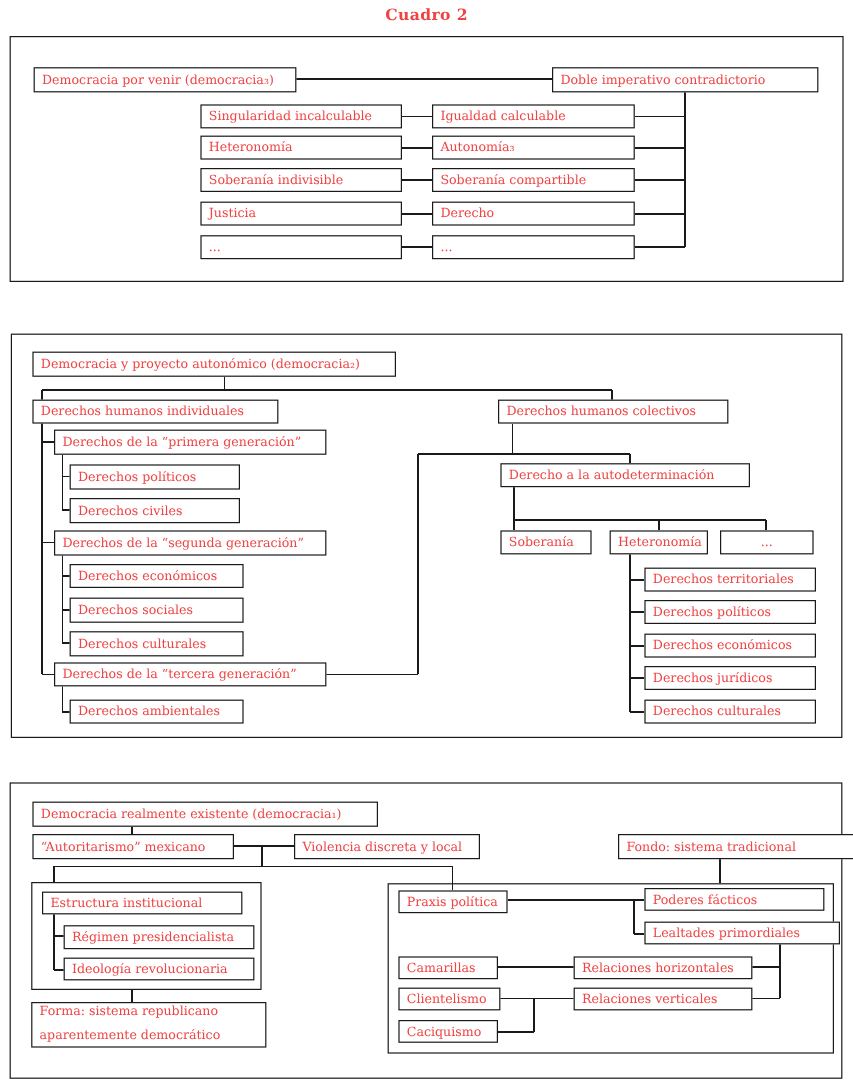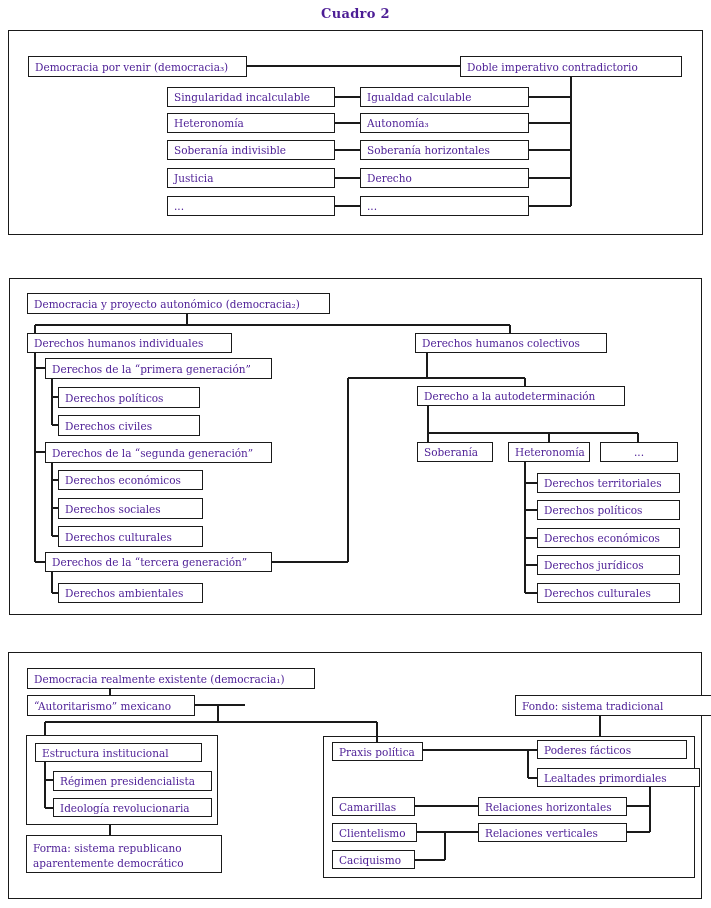--- a/index.html
+++ b/index.html
@@ -1,27 +1,27 @@
 <!DOCTYPE html>
 <html><head>
 <meta charset="utf-8">
 <style>
   html,body{margin:0;padding:0;background:#ffffff;}
   #page{position:relative;width:711px;height:908px;background:#ffffff;
-        font-family:"DejaVu Serif","Liberation Serif",serif;color:#4c1d95;}
+        font-family:"DejaVu Serif","Liberation Serif",serif;color:#ef4444;}
   .figtitle{position:absolute;top:6px;left:0;width:711px;text-align:center;
         font-weight:bold;font-size:13px;letter-spacing:.3px;}
   .panel{position:absolute;border:1.5px solid #1a1a1a;background:transparent;}
   svg.lines{position:absolute;left:0;top:0;width:711px;height:908px;}
   .box{position:absolute;border:1.5px solid #1a1a1a;background:#ffffff;
        font-size:10.5px;white-space:nowrap;display:flex;align-items:center;
        padding-left:6px;box-sizing:border-box;overflow:hidden;}
   .box.center{justify-content:center;padding-left:0;}
   .container{position:absolute;border:1.5px solid #1a1a1a;background:transparent;box-sizing:border-box;}
-  .box.two{flex-direction:column;align-items:flex-start;justify-content:flex-end;line-height:1.5;}
+  .box.two{flex-direction:column;align-items:flex-start;justify-content:space-between;line-height:1.5;}
 </style>
 </head>
 <body>
 
 <div id="page">
 
   <div class="figtitle">Cuadro 2</div>
 
   <svg class="lines" viewBox="0 0 711 908" shape-rendering="crispEdges">
     <path fill="none" stroke="#1a1a1a" stroke-width="1.5" d="
@@ -55,21 +55,21 @@
   <div class="panel" style="left:8px;top:652px;width:692px;height:245px"></div>
 
   <div class="box" style="left:28px;top:56px;width:219px;height:21px">Democracia por venir (democracia₃)</div>
   <div class="box" style="left:460px;top:56px;width:222px;height:21px">Doble imperativo contradictorio</div>
 
   <div class="box" style="left:167px;top:87px;width:168px;height:20px">Singularidad incalculable</div>
   <div class="box" style="left:360px;top:87px;width:169px;height:20px">Igualdad calculable</div>
   <div class="box" style="left:167px;top:113px;width:168px;height:20px">Heteronomía</div>
   <div class="box" style="left:360px;top:113px;width:169px;height:20px">Autonomía₃</div>
   <div class="box" style="left:167px;top:140px;width:168px;height:20px">Soberanía indivisible</div>
-  <div class="box" style="left:360px;top:140px;width:169px;height:20px">Soberanía horizontales</div>
+  <div class="box" style="left:360px;top:140px;width:169px;height:20px">Soberanía compartible</div>
   <div class="box" style="left:167px;top:168px;width:168px;height:20px">Justicia</div>
   <div class="box" style="left:360px;top:168px;width:169px;height:20px">Derecho</div>
   <div class="box" style="left:167px;top:196px;width:168px;height:20px">...</div>
   <div class="box" style="left:360px;top:196px;width:169px;height:20px">...</div>
 
   <div class="box" style="left:27px;top:293px;width:303px;height:21px" 037="">Democracia y proyecto autonómico (democracia₂)</div>
   <div class="box" style="left:27px;top:333px;width:205px;height:20px">Derechos humanos individuales</div>
   <div class="box" style="left:415px;top:333px;width:192px;height:20px">Derechos humanos colectivos</div>
 
   <div class="box" style="left:45px;top:358px;width:227px;height:21px">Derechos de la “primera generación”</div>
@@ -90,20 +90,21 @@
   <div class="box center" style="left:600px;top:442px;width:78px;height:20px">...</div>
 
   <div class="box" style="left:537px;top:473px;width:143px;height:20px">Derechos territoriales</div>
   <div class="box" style="left:537px;top:500px;width:143px;height:20px">Derechos políticos</div>
   <div class="box" style="left:537px;top:528px;width:143px;height:20px">Derechos económicos</div>
   <div class="box" style="left:537px;top:555px;width:143px;height:20px">Derechos jurídicos</div>
   <div class="box" style="left:537px;top:583px;width:143px;height:20px">Derechos culturales</div>
 
   <div class="box" style="left:27px;top:668px;width:288px;height:21px">Democracia realmente existente (democracia₁)</div>
   <div class="box" style="left:27px;top:695px;width:168px;height:21px">“Autoritarismo” mexicano</div>
+  <div class="box" style="left:245px;top:695px;width:155px;height:21px">Violencia discreta y local</div>
   <div class="box" style="left:515px;top:695px;width:199px;height:21px">Fondo: sistema tradicional</div>
 
   <div class="container" style="left:26px;top:735px;width:192px;height:90px"></div>
   <div class="box" style="left:35px;top:743px;width:167px;height:19px">Estructura institucional</div>
   <div class="box" style="left:53px;top:771px;width:159px;height:20px">Régimen presidencialista</div>
   <div class="box" style="left:53px;top:798px;width:159px;height:19px">Ideología revolucionaria</div>
   <div class="box two" style="left:26px;top:835px;width:196px;height:38px">
     <span>Forma: sistema republicano</span>
     <span>aparentemente democrático</span>
   </div>

